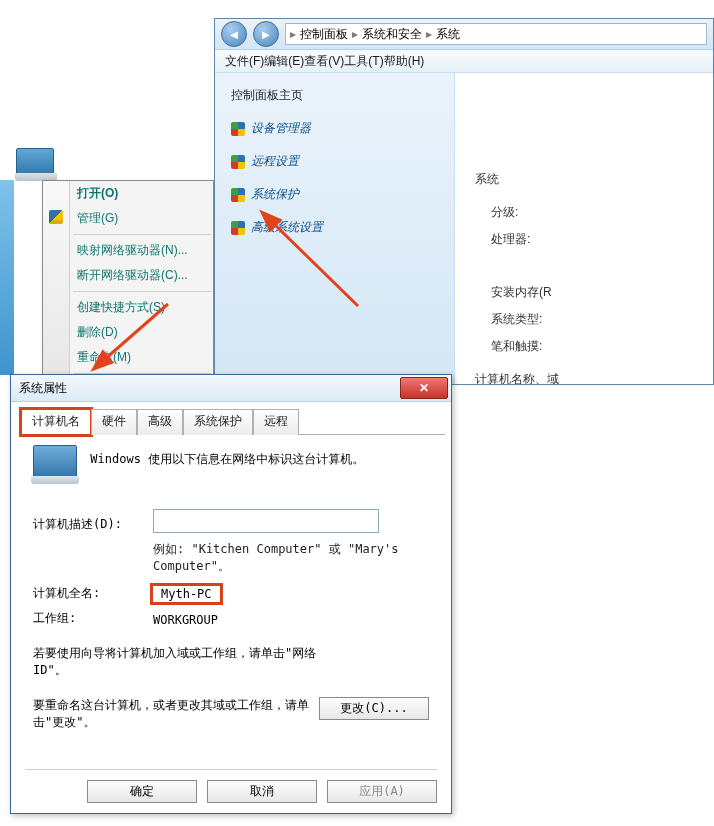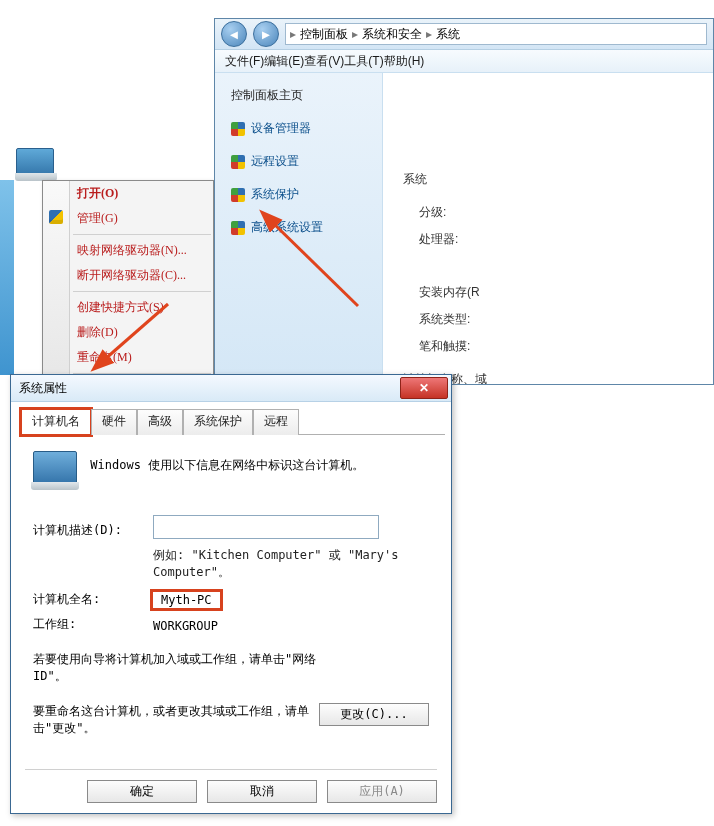--- a/index.html
+++ b/index.html
@@ -35,24 +35,23 @@
     box-shadow: 2px 2px 4px rgba(0,0,0,.25);
   }
   .context-menu .strip {
     position:absolute; left:0; top:0; bottom:0; width:26px;
     background: linear-gradient(#f9f9f9,#e5e5e5);
     border-right:1px solid #d0d0d0;
   }
   .cm-item {
     position: relative;
     padding: 4px 8px 4px 34px;
-    color: #b91c1c;
+    color: #0f766e;
     cursor: default;
     white-space: nowrap;
-    font-family: Liberation Serif, serif;
   }
   .cm-item.bold { font-weight: bold; }
   .cm-sep {
     height:1px; margin: 3px 2px 3px 30px; background:#d0d0d0;
   }
   .shield-mini{
     position:absolute; left:6px; top:4px; width:14px; height:14px;
     border-radius:2px;
     background:
       linear-gradient(135deg,#2f6fb1 50%, #f2c200 50%);
@@ -92,30 +91,30 @@
   }
   .addr .sep { color:#777; }
   .cp-menubar {
     height: 22px; background: linear-gradient(#f7fbfe,#e7f1f9);
     border-bottom:1px solid #c9dff0;
     display:flex; padding:0 10px; align-items:center;
     color:#1a1a1a;
   }
   .cp-body { display:flex; height: calc(100% - 52px); }
   .cp-side {
-    width: 168px;
+    width: 240px;
     background: linear-gradient(#eaf3fb,#d4e7f6);
     padding: 14px 16px;
     border-right:1px solid #c9dff0;
     box-sizing:border-box;
   }
   .cp-side-title { color:#222; margin-bottom:14px; }
   .cp-link {
     display:flex; align-items:center; gap:6px;
-    color:#0b4f8b; margin:16px 0; cursor:pointer;
+    color:#0b4f8b; margin:16px 0; cursor:pointer;font-style:italic;
   }
   .shield-ico{
     width:14px;height:14px;border-radius:2px;
     background: conic-gradient(#2f6fb1 0 25%, #f2c200 0 50%, #d13b2a 0 75%, #3f9f3f 0);
   }
   .cp-main {
     flex:1; padding: 18px 10px 10px 20px;
     color:#333;
   }
   .cp-main .hdr { font-size:12px; margin-bottom:16px; }
@@ -158,21 +157,21 @@
     position:relative; top:1px;
     font-size:12px; color:#222;
   }
   .tab.active{
     background:#fff; border-bottom:1px solid #fff;
   }
   .tab.red-box{
     outline:3px solid #d7421e; outline-offset:-1px;
   }
   .pane{
-    margin:0 6px 6px 6px; padding:16px 16px 8px 16px;
+    margin:0 6px 6px 6px; padding:10px 16px 8px 16px;
   }
   .pc-icon{
     display:inline-block;vertical-align:top;width:42px;height:34px;
     background: linear-gradient(#6faedb,#2f6fa6);
     border:1px solid #285c87;border-radius:2px;position:relative;margin-right:10px;
   }
   .pc-icon::after{
     content:"";position:absolute;left:-3px;top:30px;width:48px;height:8px;
     background:linear-gradient(#e2e8ec,#bac4ca);border-radius:0 0 3px 3px;
   }

